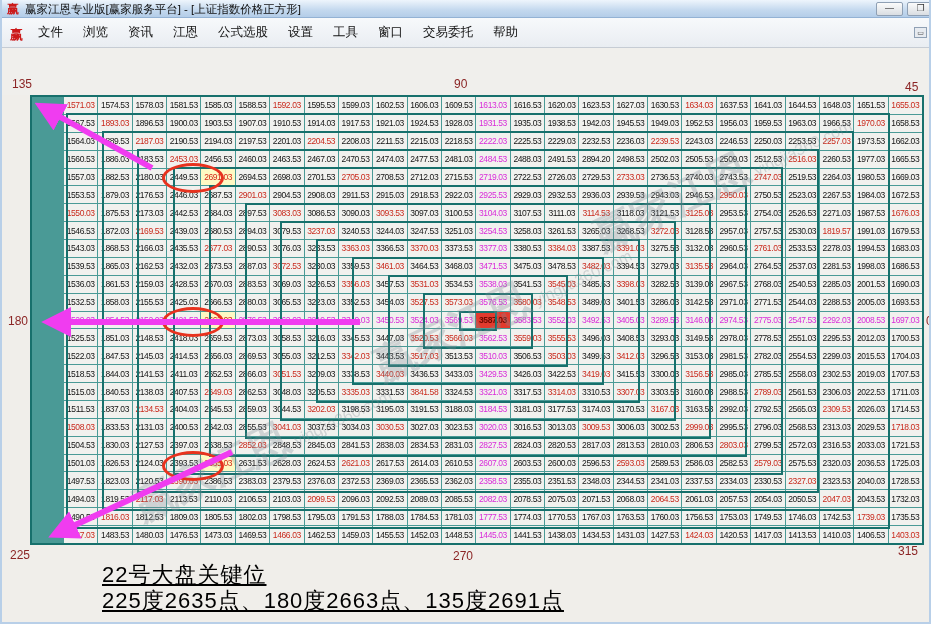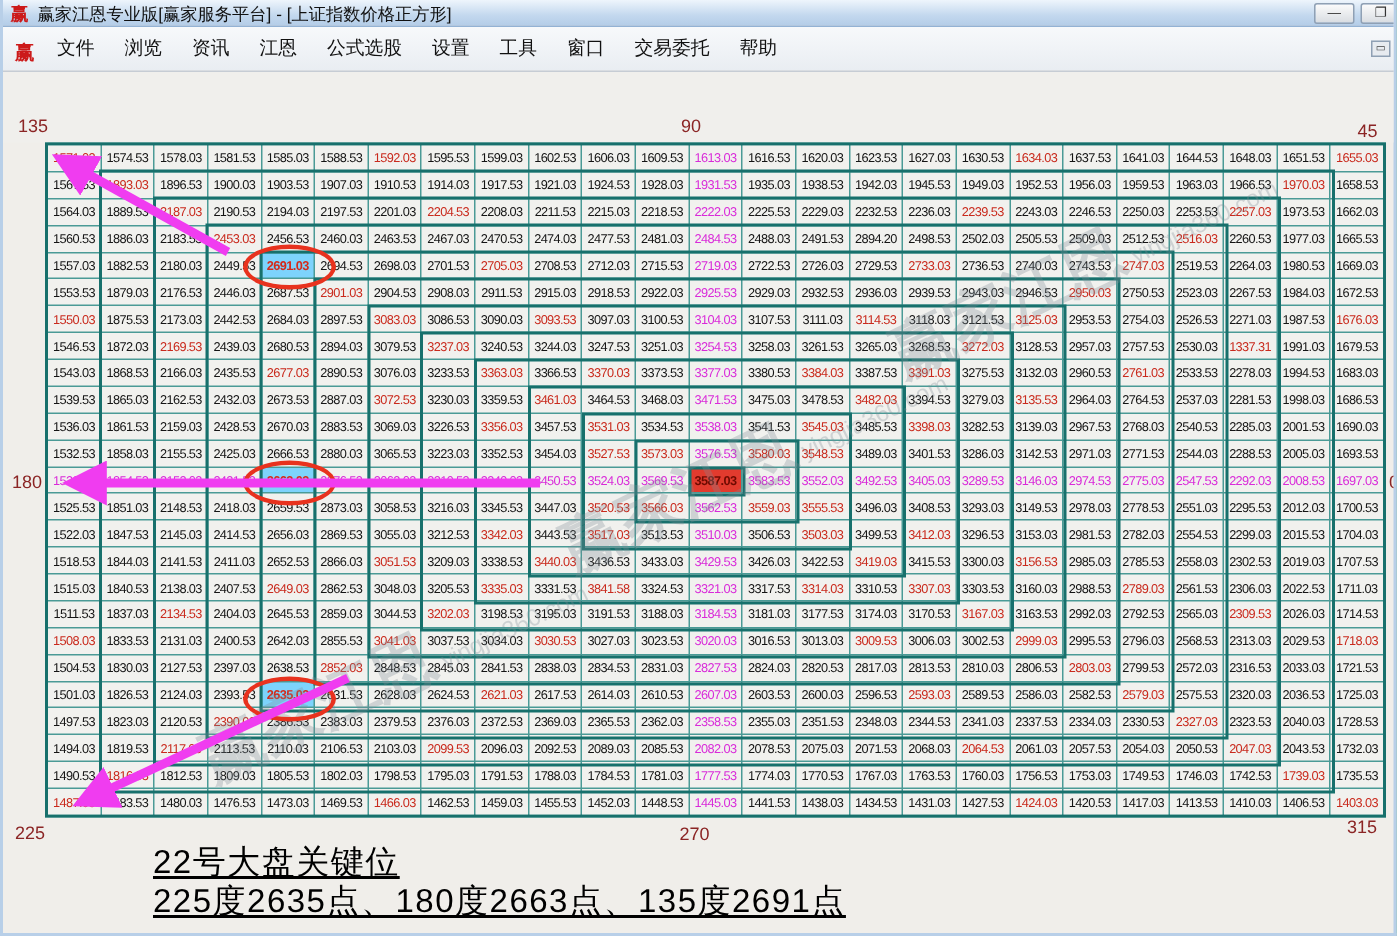--- a/index.html
+++ b/index.html
@@ -41,26 +41,26 @@
   .tb-btn { position:absolute; top:67px; width:57px; height:25px; background:#ece9e4;
     border:1px solid #8a8a8a; border-top-color:#fff; border-left-color:#fff; font-size:13px; color:#111;
     text-align:center; line-height:22px; }
   .tb-btn.resistance { left:322px; }
   .tb-btn.support { left:384px; background:#f4f7fb; border:1px solid #3c7fb1; outline:1px dotted #444; outline-offset:-4px; font-weight:bold; }
   
   .deg { position:absolute; font-size:12px; color:#8b2525; }
   
   .grid-wrap { position:absolute; left:28px; top:95px; width:894px; height:450px; }
   .grid { display:grid; width:100%; height:100%; grid-template-columns:repeat(25,1fr);
-    grid-template-rows:repeat(25,1fr); gap:1px; background:#4a9a96; border:2px solid #17706c; }
+    grid-template-rows:repeat(25,1fr); gap:1px; background:#4a9a96; border:2px solid #17706c;padding-left:32px; }
   .cell { background:#f1f1ee; font-size:8.5px; letter-spacing:-0.4px; display:flex; align-items:center;
     justify-content:center; overflow:hidden; white-space:nowrap; color:#141414; }
   .cell.red { color:#c92a1d; }
   .cell.mag { color:#d92bd9; }
-  .cell.yellow { background:#7dd3fc; color:#d42a1a; font-weight:bold; }
+  .cell.yellow { background:#fef9c3; color:#d42a1a; font-weight:normal; }
   .cell.center { background:#e23b2e; color:#6d0a00; font-weight:bold; }
   .ring { position:absolute; border:2px solid #17706c; pointer-events:none; }
   
   .circle { position:absolute; width:62px; height:30px; border:3px solid #e8321e; border-radius:50%;
     pointer-events:none; }
   .watermark { position:absolute; color:rgba(125,138,150,0.30); font-size:42px; font-weight:bold;
     transform:rotate(-26deg); pointer-events:none; white-space:nowrap; }
   .watermark small { font-size:16px; font-weight:normal; }
   svg.arrows { position:absolute; left:0; top:0; pointer-events:none; }
   
@@ -306,21 +306,21 @@
       <div class="cell mag">3254.53</div>
       <div class="cell">3258.03</div>
       <div class="cell">3261.53</div>
       <div class="cell">3265.03</div>
       <div class="cell">3268.53</div>
       <div class="cell red">3272.03</div>
       <div class="cell">3128.53</div>
       <div class="cell">2957.03</div>
       <div class="cell">2757.53</div>
       <div class="cell">2530.03</div>
-      <div class="cell red">1337.31</div>
+      <div class="cell red">1819.57</div>
       <div class="cell">1991.03</div>
       <div class="cell">1679.53</div>
       <div class="cell">1543.03</div>
       <div class="cell">1868.53</div>
       <div class="cell">2166.03</div>
       <div class="cell">2435.53</div>
       <div class="cell red">2677.03</div>
       <div class="cell">2890.53</div>
       <div class="cell">3076.03</div>
       <div class="cell">3233.53</div>

